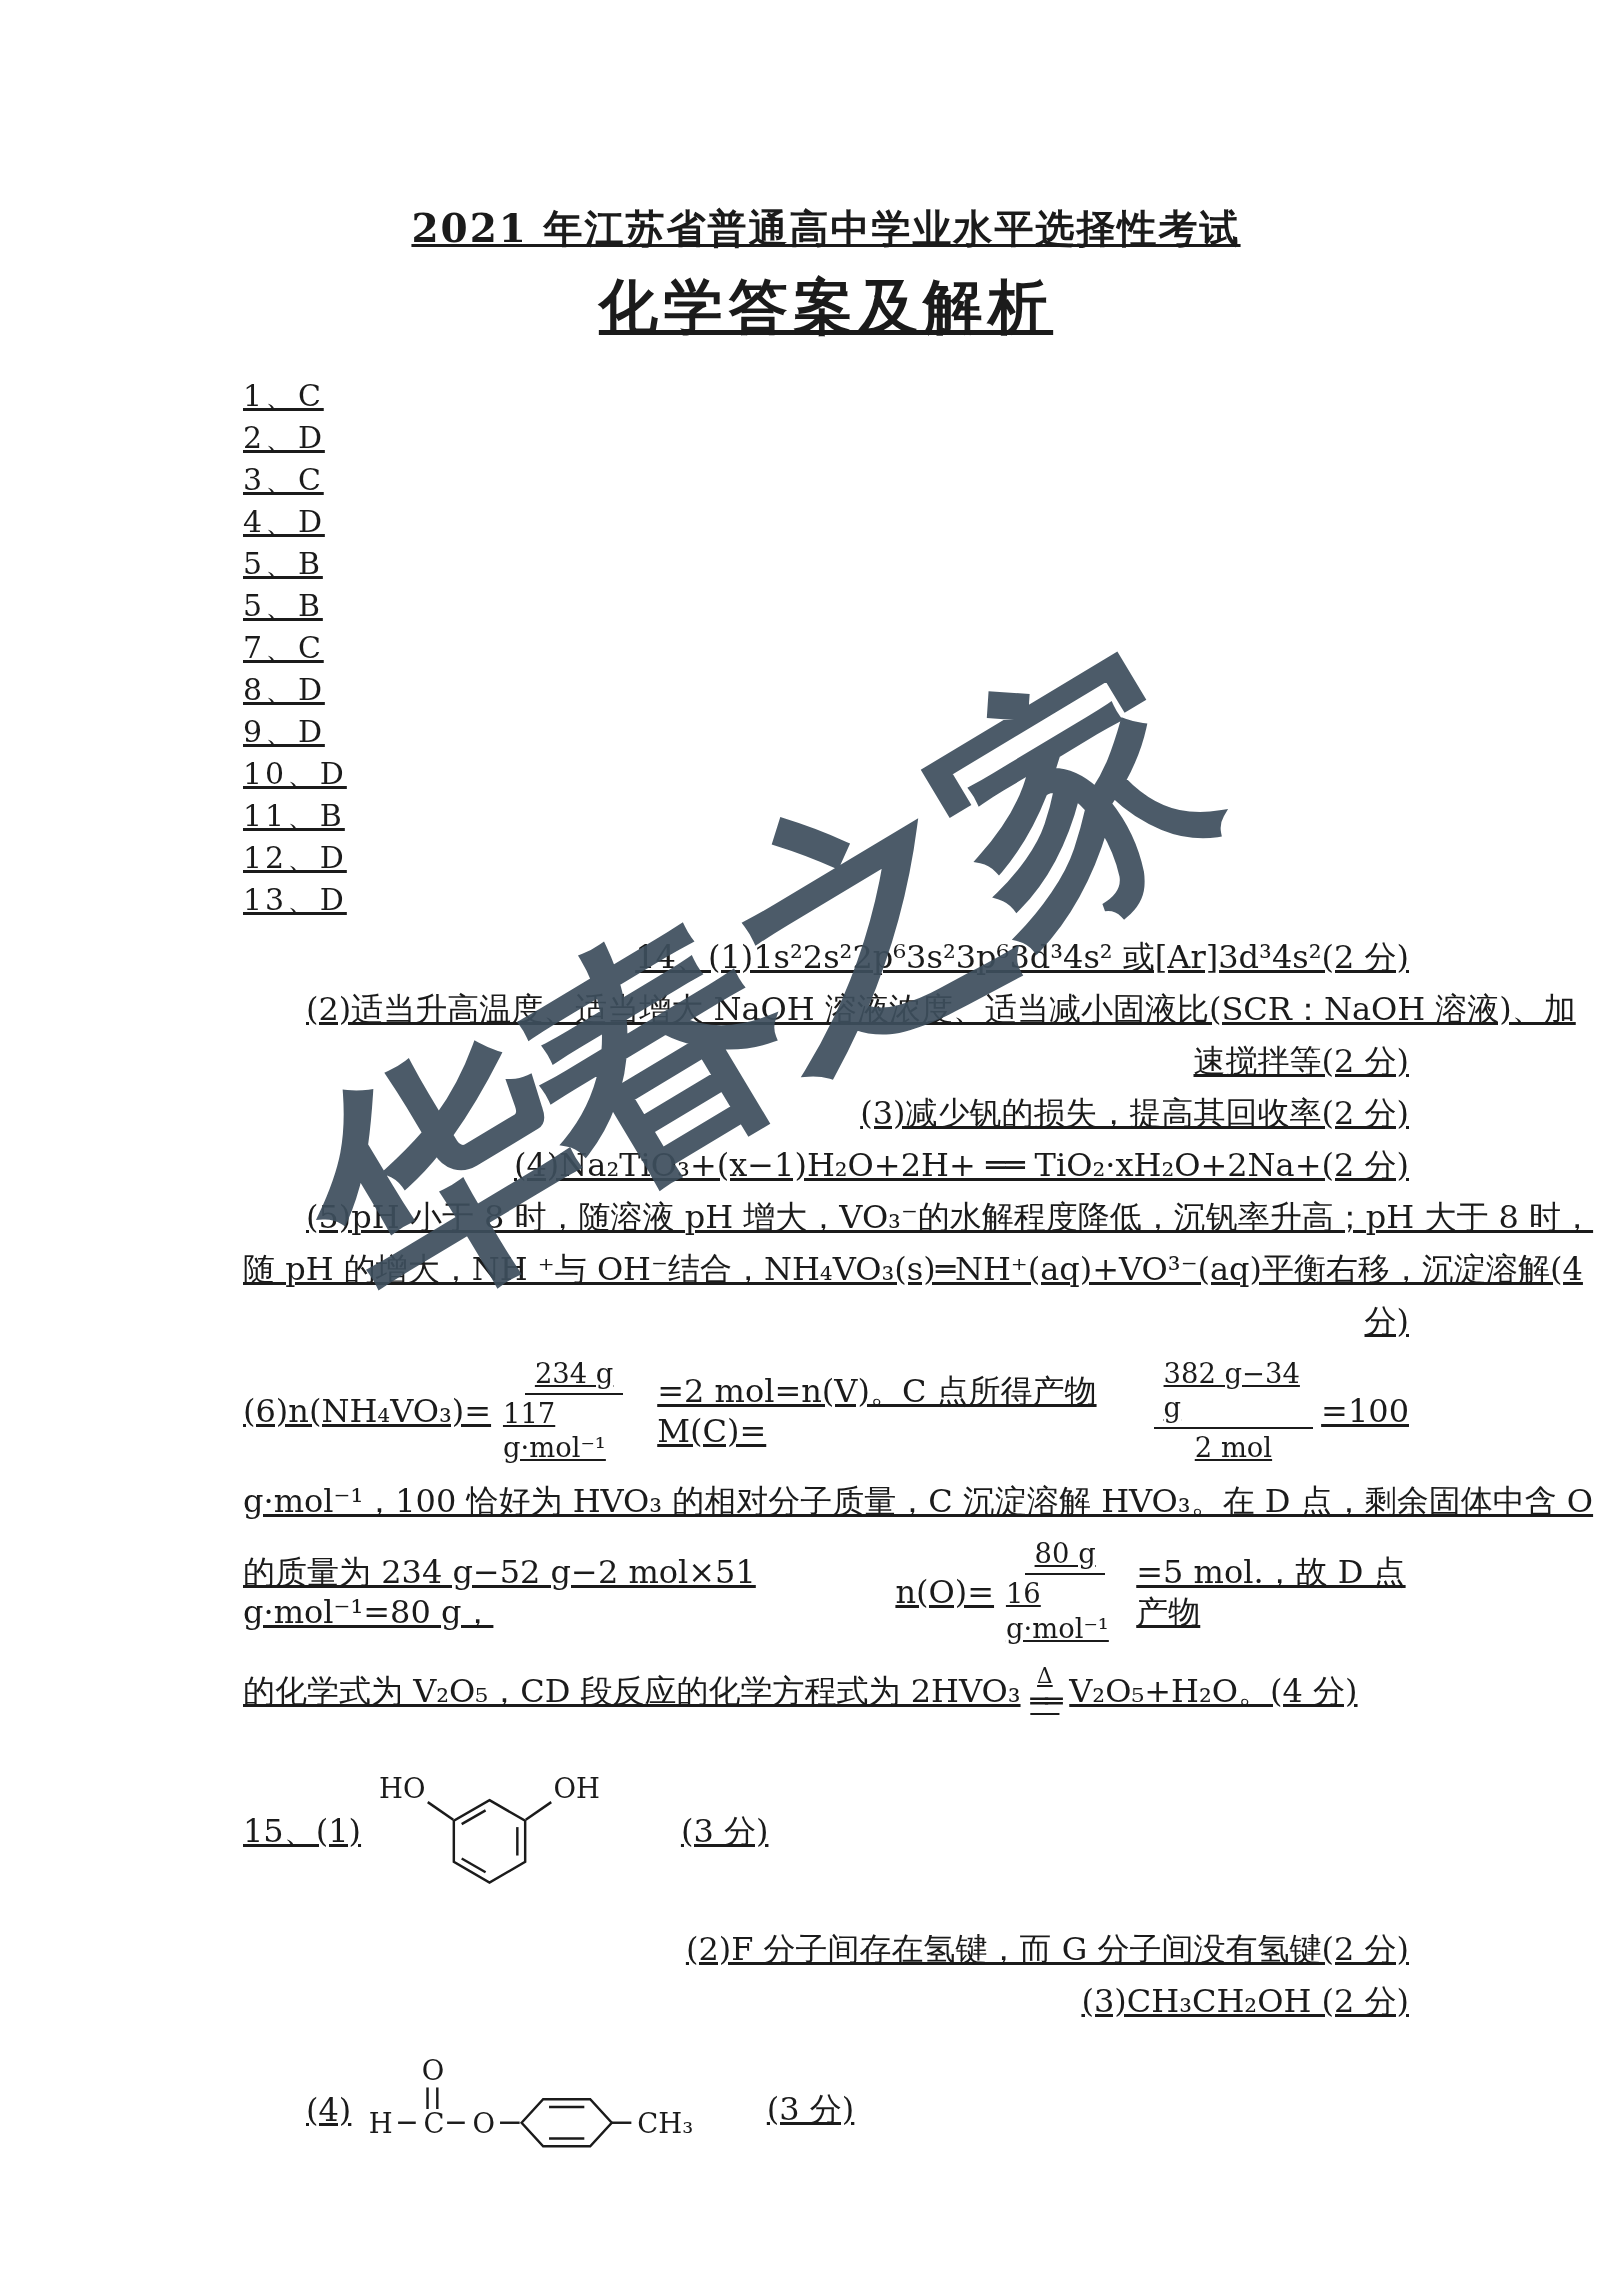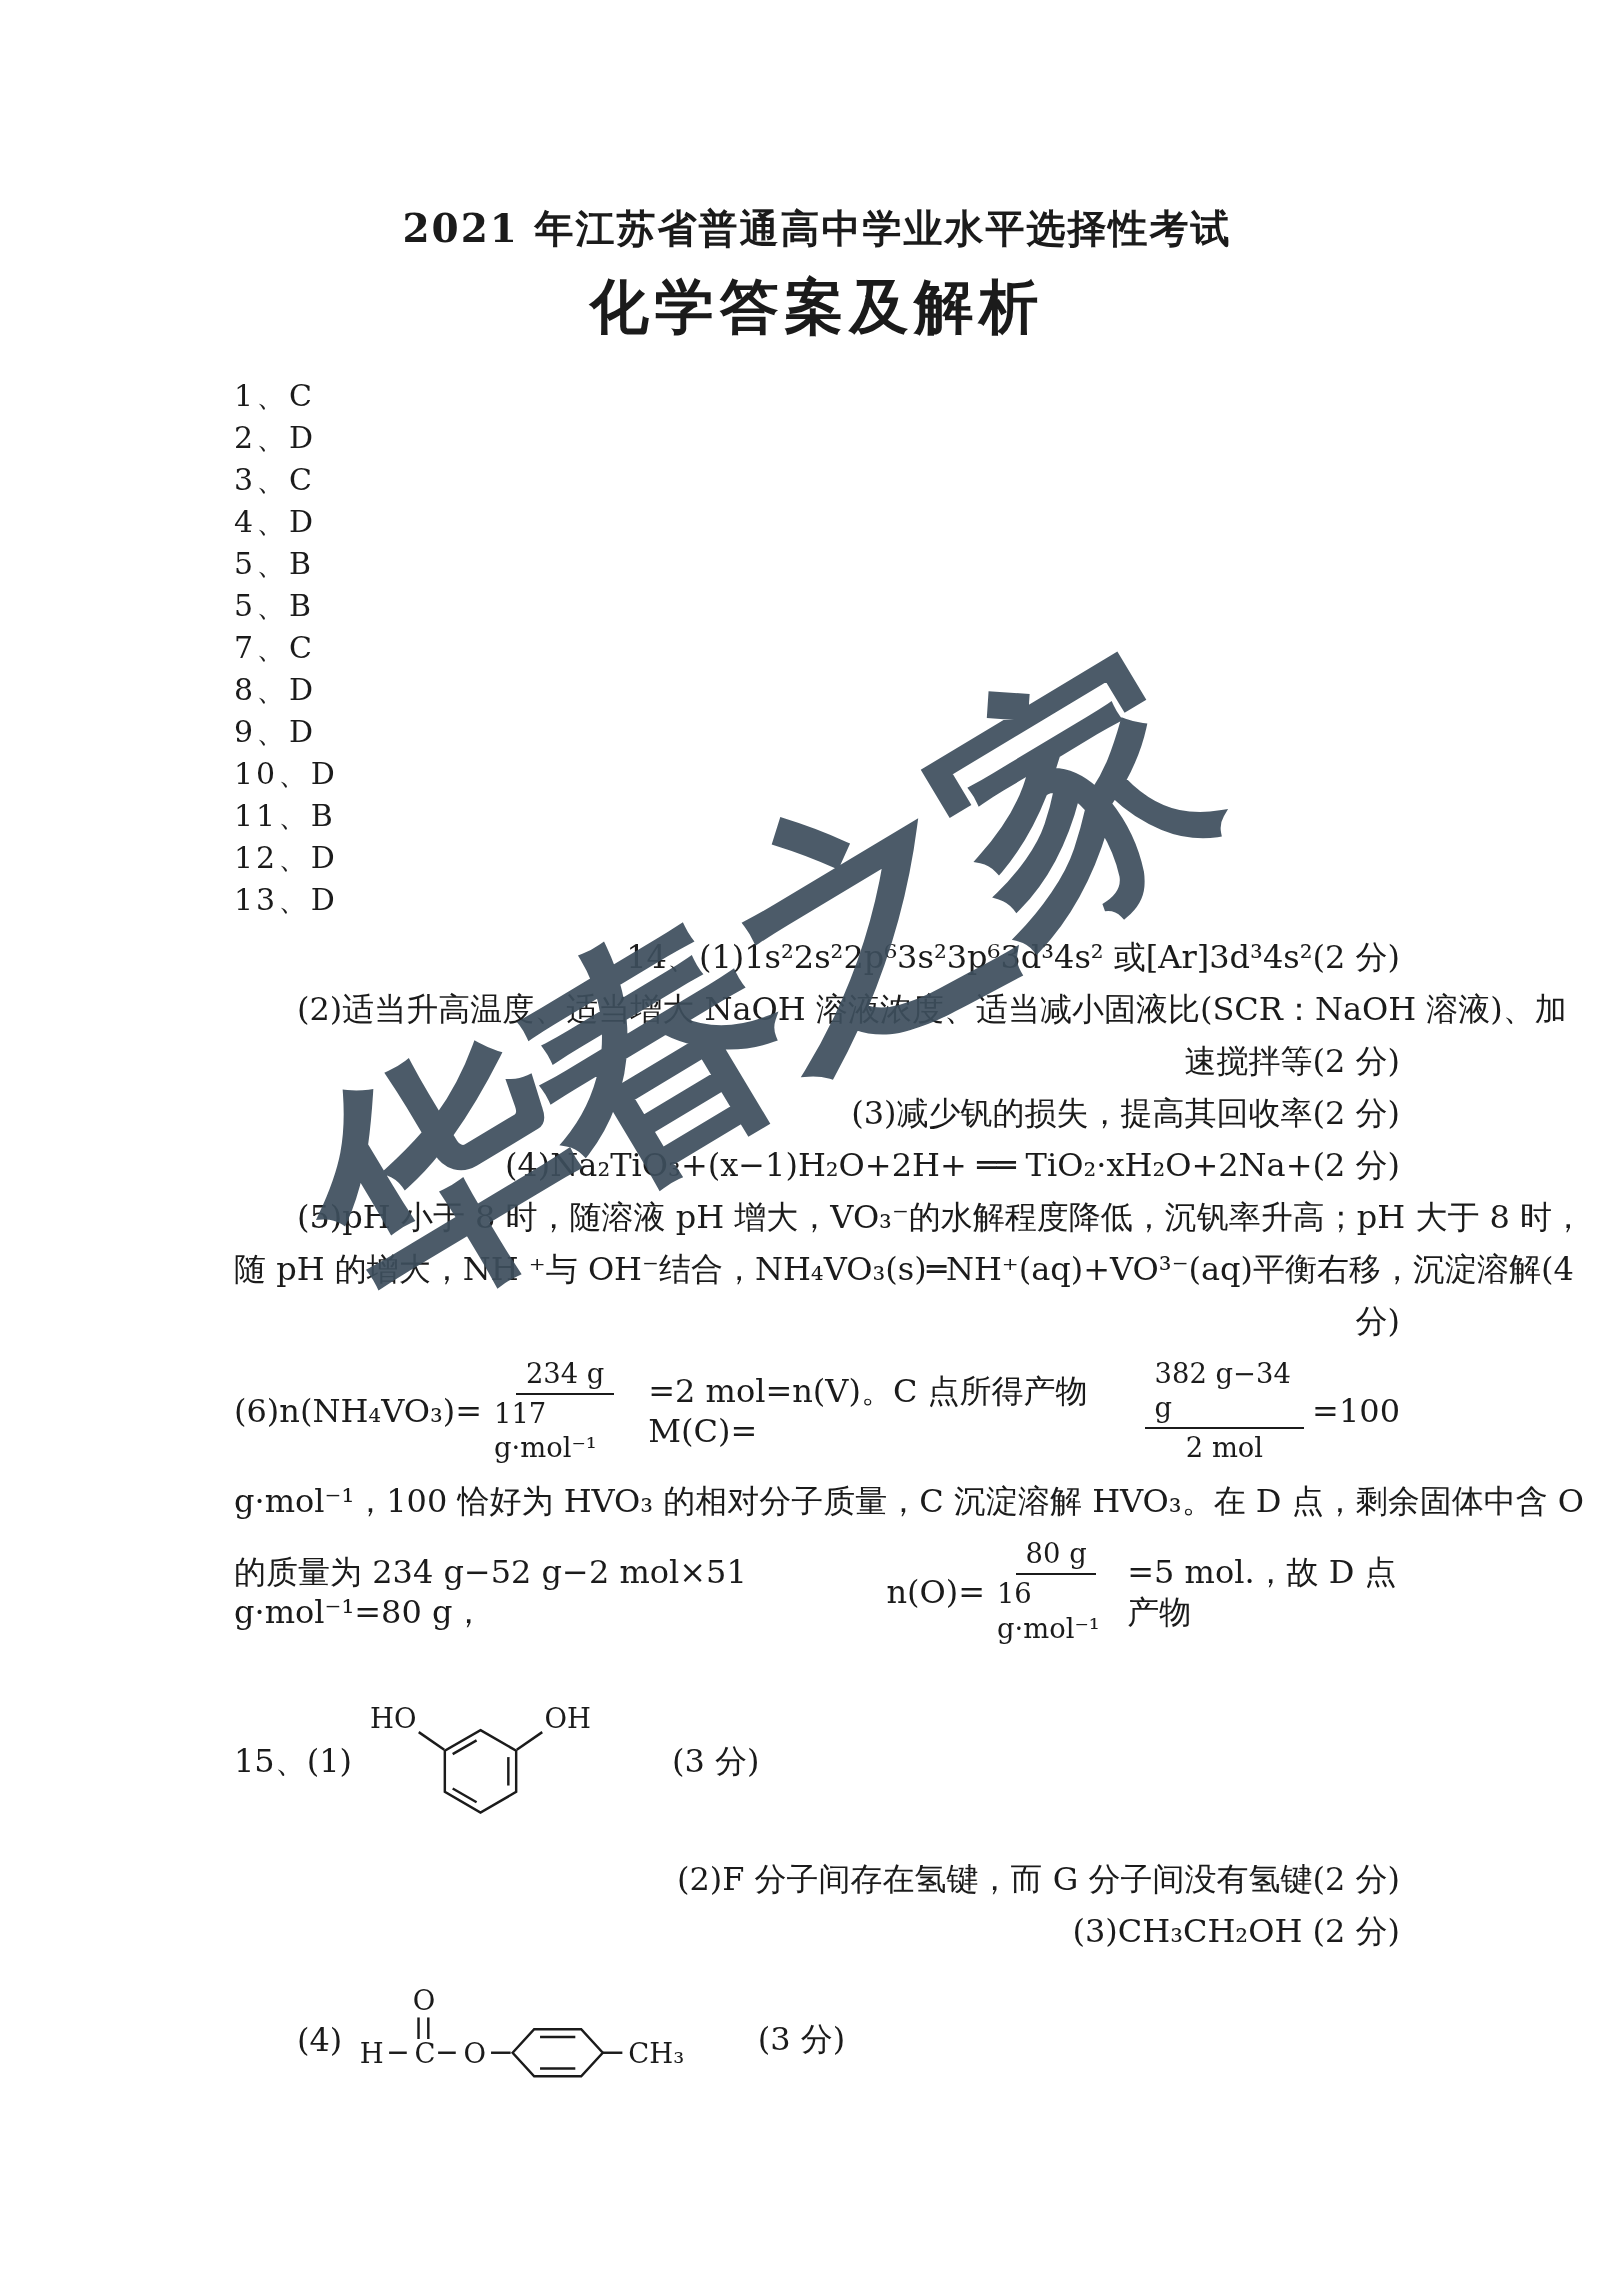--- a/index.html
+++ b/index.html
@@ -4,21 +4,21 @@
 <style>
   html,body{margin:0;padding:0;background:#e8e8e8;}
   .page{
     position:relative;
     width:1621px;height:2294px;
     background:#ffffff;
     font-family:"DejaVu Serif","Liberation Serif",serif;
     color:#1b1b1b;
     overflow:hidden;
   }
-  .content{position:absolute;left:234px;top:202px;width:1166px;}
+  .content{position:absolute;left:243px;top:202px;width:1166px;text-decoration:underline;}
   .doc-title{text-align:center;font-size:39px;font-weight:bold;letter-spacing:2px;white-space:nowrap;}
   .doc-subtitle{text-align:center;font-size:59px;font-weight:bold;letter-spacing:5.9px;margin-top:11.8px;}
   .answers{margin-top:27.4px;font-size:30px;}
   .answer-row{height:42px;line-height:42px;letter-spacing:2.9px;}
   .body{font-size:32px;line-height:52px;margin-top:9.8px;}
   .line{white-space:nowrap;text-align:right;}
   .indent{padding-left:63px;}
   .frac-line{display:flex;align-items:center;line-height:1.25;padding:9.8px 0;}
   .frac{display:inline-flex;flex-direction:column;align-items:center;font-size:27.4px;line-height:1.25;margin:0 8px;vertical-align:middle;}
   .frac .num{border-bottom:2px solid #1b1b1b;padding:0 9.8px 2px;}
@@ -97,20 +97,28 @@
       <div class="frac-line">
         <span>的质量为 234 g−52 g−2 mol×51 g·mol⁻¹=80 g，</span>
         <span style="margin-left:19.6px">n(O)=</span>
         <span class="frac">
           <span class="num">80 g</span>
           <span class="den">16 g·mol⁻¹</span>
         </span>
         <span>=5 mol.，故 D 点产物</span>
       </div>
 
+      <div class="frac-line">
+        <span>的化学式为 V₂O₅，CD 段反应的化学方程式为 2HVO₃</span>
+        <span class="deltaeq">
+          <span class="d">Δ</span>
+          <span class="e">══</span>
+        </span>
+        <span>V₂O₅+H₂O。(4 分)</span>
+      </div>
     </div>
 
     <div class="struct-row" style="margin-top:33px;">
       <span class="lbl">15、(1)</span>
       <svg width="245" height="147" viewBox="0 0 250 150" style="margin-left:5.9px;">
         <text x="36" y="40" font-size="28" text-anchor="middle">HO</text>
         <text x="214" y="40" font-size="28" text-anchor="middle">OH</text>
         <line x1="62" y1="44" x2="88" y2="62"></line>
         <line x1="188" y1="44" x2="162" y2="62"></line>
         <polygon points="125,42 161.4,63 161.4,105 125,126 88.6,105 88.6,63"></polygon>

